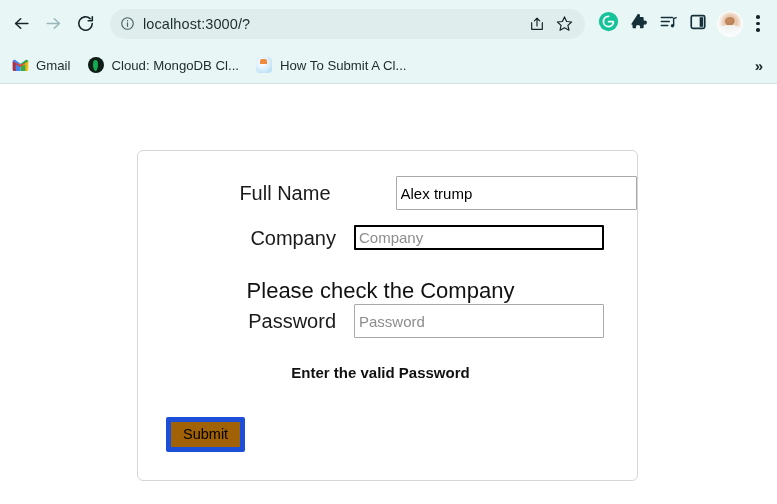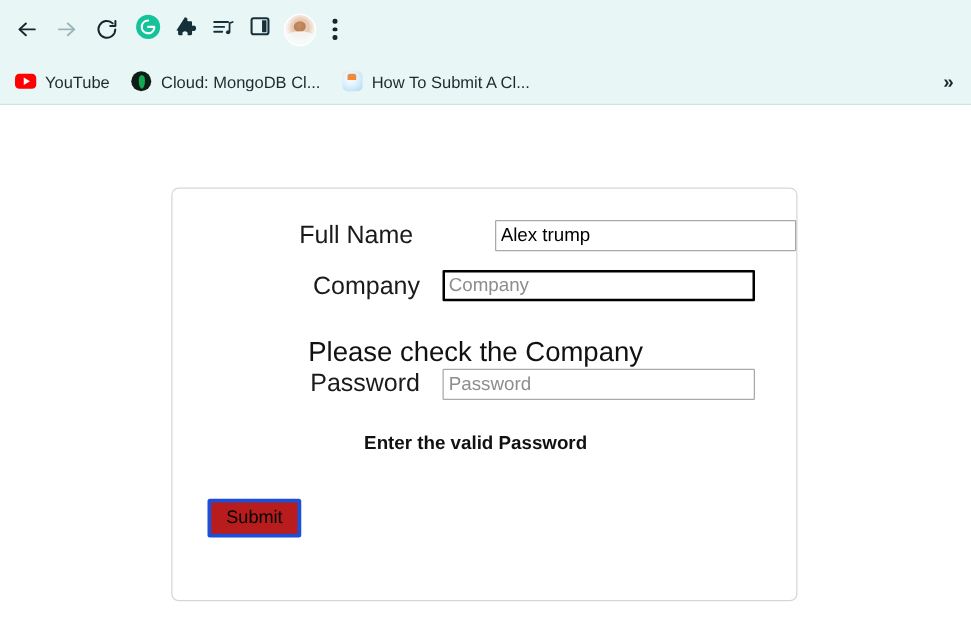--- a/index.html
+++ b/index.html
@@ -212,21 +212,21 @@
     padding-right: 18px;
     font-size: 20px;
     color: #1a1a1a;
     font-family: "Liberation Sans", sans-serif;
   }
 
   .text-input {
     width: 250px;
     height: 25px;
     font-size: 15px;
-    padding: 2px 4px;
+    padding: 16px 4px;
     font-family: "Liberation Sans", sans-serif;
     color: #000000;
     background: #ffffff;
     border: 1px solid #a9a9a9;
     border-radius: 1px;
     outline: none;
   }
   .text-input::placeholder { color: #8d8d8d; }
   .text-input.focused {
     border: 2px solid #000000;
@@ -251,22 +251,22 @@
   }
 
   #submit-wrap {
     margin-top: 36px;
     padding-left: 28px;
   }
   #submit-button {
     font-family: "Liberation Sans", sans-serif;
     font-size: 14.5px;
     color: #000000;
-    background: #b91c1c;
-    border: 3px solid #1d4ed8;
+    background: #a16207;
+    border: 5px solid #1d4ed8;
     border-radius: 2px;
     padding: 4px 12px;
     line-height: 1.2;
   }
 </style>
 </head>
 <body>
 
 <div id="browser-chrome">
 
@@ -292,20 +292,42 @@
 
     <div class="nav-btn">
       <span>
         <svg width="19" height="19" viewBox="0 0 24 24" fill="none" stroke="#17262a" stroke-width="2" stroke-linecap="round" stroke-linejoin="round">
           <path d="M20.5 12a8.5 8.5 0 1 1-2.6-6.1"></path>
           <polyline points="20.6 3.4 20.6 8.6 15.4 8.6"></polyline>
         </svg>
       </span>
     </div>
 
+    <div id="omnibox">
+      <span id="site-info-icon">
+        <svg width="15" height="15" viewBox="0 0 24 24" fill="none" stroke="#4c6466" stroke-width="1.9">
+          <circle cx="12" cy="12" r="9.2"></circle>
+          <line x1="12" y1="11" x2="12" y2="16.5" stroke-linecap="round"></line>
+          <circle cx="12" cy="7.6" r="1.05" fill="#4c6466" stroke="none"></circle>
+        </svg>
+      </span>
+      <span id="url-text">localhost:3000/?</span>
+      <span class="omni-action">
+        <svg width="16" height="16" viewBox="0 0 24 24" fill="none" stroke="#17262a" stroke-width="1.8" stroke-linecap="round" stroke-linejoin="round">
+          <path d="M4 10v10h16V10"></path>
+          <path d="M12 15V3.6"></path>
+          <polyline points="8 7.4 12 3.4 16 7.4"></polyline>
+        </svg>
+      </span>
+      <span class="omni-action">
+        <svg width="17" height="17" viewBox="0 0 24 24" fill="none" stroke="#17262a" stroke-width="1.7" stroke-linejoin="round">
+          <polygon points="12 2.7 15 9.2 22 9.9 16.8 14.6 18.3 21.4 12 17.9 5.7 21.4 7.2 14.6 2 9.9 9 9.2"></polygon>
+        </svg>
+      </span>
+    </div>
 
     <div class="tool-icon">
       <span>
         <svg width="21" height="21" viewBox="0 0 24 24">
           <circle cx="12" cy="12" r="11" fill="#15c39a"></circle>
           <path d="M12 6.2a5.8 5.8 0 1 0 5.6 7.3" fill="none" stroke="#ffffff" stroke-width="2" stroke-linecap="round"></path>
           <path d="M12 12h5.6" fill="none" stroke="#ffffff" stroke-width="2" stroke-linecap="round"></path>
         </svg>
       </span>
     </div>
@@ -343,29 +365,34 @@
 
     <div id="menu-dots">
       <i></i>
       <i></i>
       <i></i>
     </div>
   </div>
 
   <div id="bookmark-bar">
 
-
     <div class="bookmark">
       <span class="bm-ico">
-        <span class="fav-yt">
-            <span></span>
-          </span>
-      </span>
-      <span class="bm-label">YouTube</span>
-    </div>
+        <svg width="17" height="13" viewBox="0 0 24 18">
+          <path d="M1 3.2 12 11 23 3.2V15a1.6 1.6 0 0 1-1.6 1.6h-2.6V7.4L12 12.6 5.2 7.4v9.2H2.6A1.6 1.6 0 0 1 1 15Z" fill="#ffffff"></path>
+          <path d="M1 3.2A2.2 2.2 0 0 1 3.2 1h1.1l7.7 5.6V16.6H2.6A1.6 1.6 0 0 1 1 15Z" fill="#4285f4"></path>
+          <path d="M23 3.2A2.2 2.2 0 0 0 20.8 1h-1.1L12 6.6V16.6h7.4A1.6 1.6 0 0 0 21 15Z" fill="#34a853"></path>
+          <path d="M1 3.2 12 11 23 3.2 12 8Z" fill="#ea4335"></path>
+          <path d="M1 2.6 12 11 5.2 7.4v9.2H2.6A1.6 1.6 0 0 1 1 15Z" fill="#c5221f" opacity="0.85"></path>
+          <path d="M23 2.6 12 11l6.8-3.6v9.2h2.6A1.6 1.6 0 0 0 23 15Z" fill="#fbbc04" opacity="0.9"></path>
+        </svg>
+      </span>
+      <span class="bm-label">Gmail</span>
+    </div>
+
 
     <div class="bookmark">
       <span class="bm-ico">
         <span class="fav-mongo">
             <span></span>
           </span>
       </span>
       <span class="bm-label">Cloud: MongoDB Cl...</span>
     </div>
 

